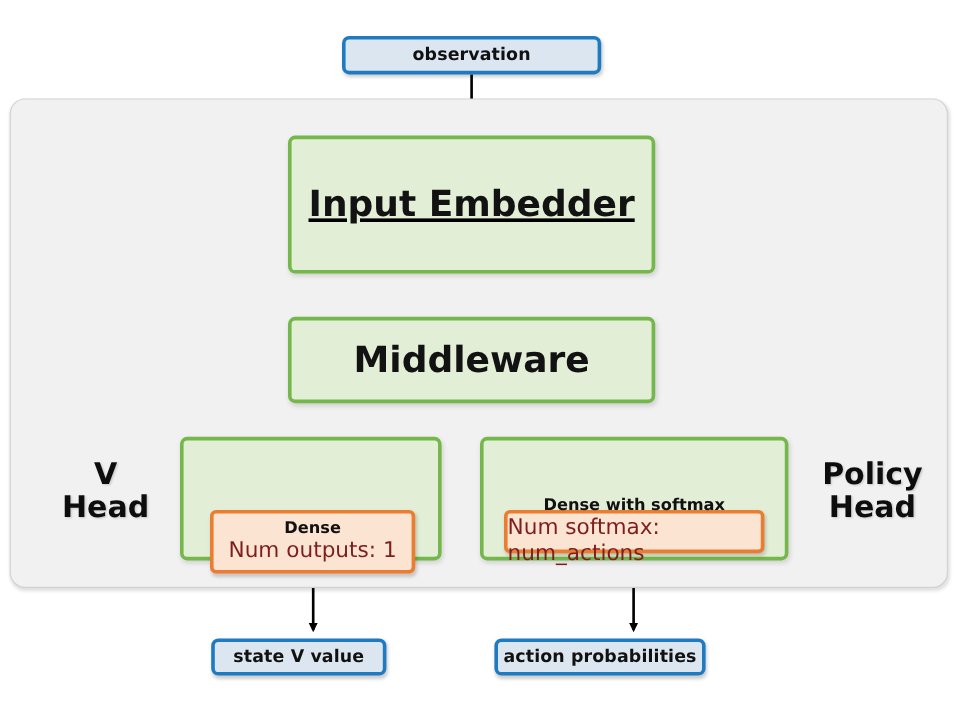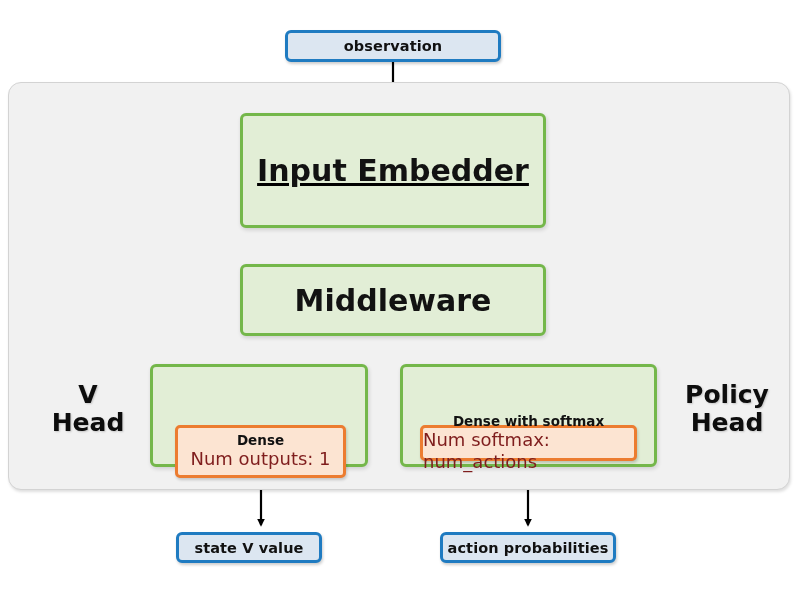--- a/index.html
+++ b/index.html
@@ -52,21 +52,21 @@
   }
   .io-box span {
     font-size: 14.5px;
     font-weight: bold;
     color: #111111;
     letter-spacing: 0.1px;
   }
 
   #box-observation { left: 285px; top: 30px;  width: 216px; height: 32px; }
   #box-state-v     { left: 176px; top: 532px; width: 146px; height: 31px; }
-  #box-action-prob { left: 440px; top: 532px; width: 176px; height: 31px; }
+  #box-action-prob { left: 412px; top: 532px; width: 176px; height: 31px; }
 
   
   .green-block {
     position: absolute;
     background: #e2eed6;
     border: 3px solid #74b74a;
     border-radius: 6px;
     box-sizing: border-box;
     display: flex;
     align-items: center;

